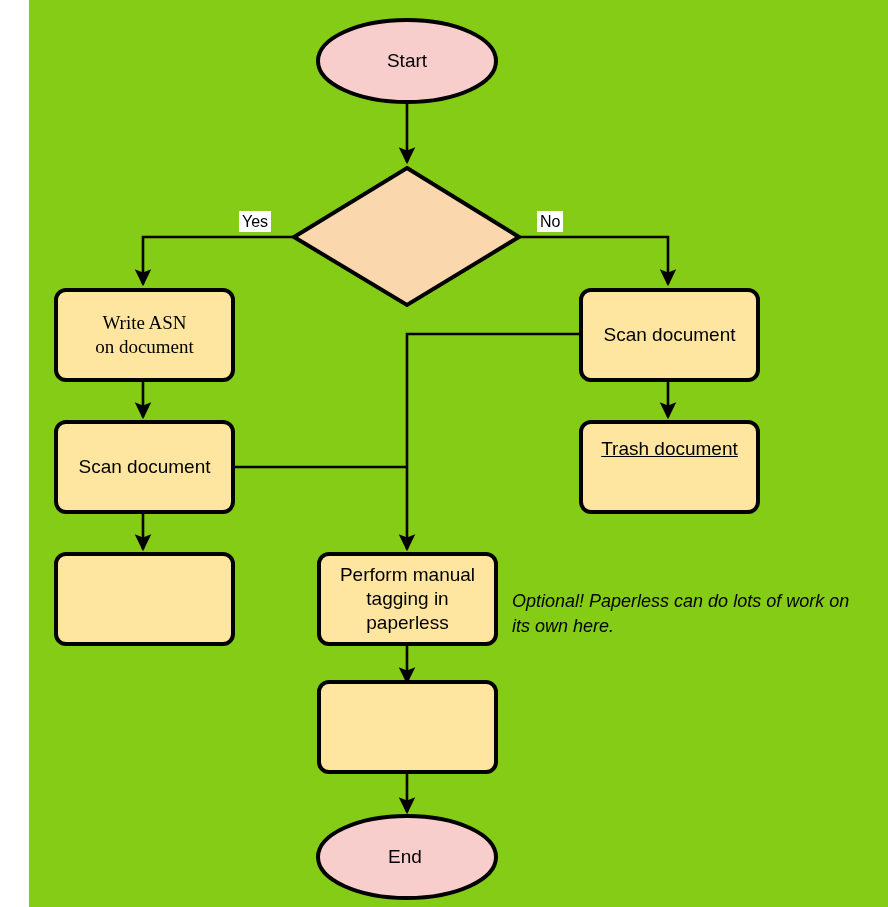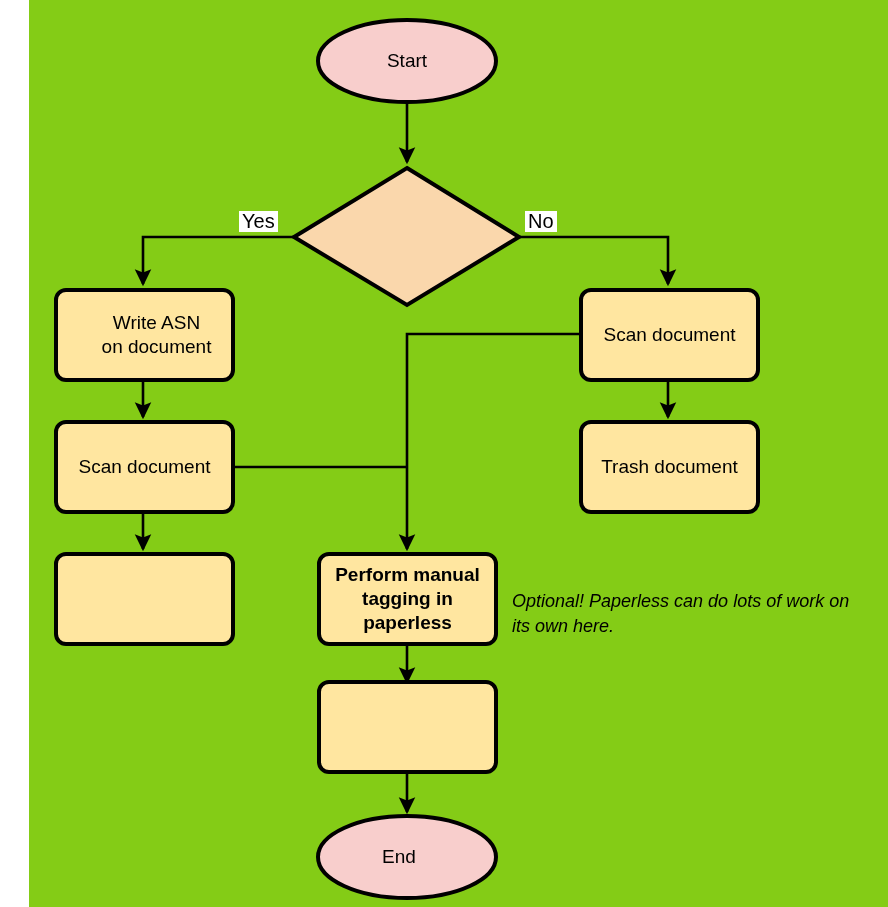--- a/index.html
+++ b/index.html
@@ -36,21 +36,21 @@
     font-family: "Liberation Sans", sans-serif;
     font-size: 19px;
     line-height: 24px;
     color: #000000;
     pointer-events: none;
     white-space: pre-line;
   }
   .edge-label {
     position: absolute;
     font-family: "Liberation Sans", sans-serif;
-    font-size: 20px;
+    font-size: 16px;
     line-height: 21px;
     color: #000000;
     background: #ffffff;
     padding: 0 3px;
     white-space: nowrap;
   }
   .annotation {
     position: absolute;
     font-family: Liberation Sans, sans-serif;
     font-style: italic;
@@ -112,37 +112,37 @@
     <rect x="290" y="554" width="177" height="90" rx="10" ry="10" fill="#ffe6a0" stroke="#000000" stroke-width="4"></rect>
 
     <rect x="290" y="682" width="177" height="90" rx="10" ry="10" fill="#ffe6a0" stroke="#000000" stroke-width="4"></rect>
 
     <ellipse cx="378" cy="857" rx="89" ry="41" fill="#f8cecc" stroke="#000000" stroke-width="4"></ellipse>
   </svg>
 
   <div class="node-text" style="left:289px; top:20px; width:178px; height:82px;">Start</div>
 
 
-  <div class="node-text" style="left:39px; top:290px; width:177px; height:90px;">Write ASN
+  <div class="node-text" style="left:27px; top:290px; width:177px; height:90px;font-family:Liberation Serif, serif;">Write ASN
 on document</div>
 
   <div class="node-text" style="left:27px; top:422px; width:177px; height:90px;">Scan document</div>
 
 
   <div class="node-text" style="left:552px; top:290px; width:177px; height:90px;">Scan document</div>
 
-  <div class="node-text" style="left:552px; top:422px; width:177px; height:90px;">Trash document</div>
+  <div class="node-text" style="left:552px; top:404px; width:177px; height:90px;text-decoration:underline;">Trash document</div>
 
-  <div class="node-text" style="left:290px; top:554px; width:177px; height:90px;font-weight:bold;">Perform manual
+  <div class="node-text" style="left:290px; top:554px; width:177px; height:90px;">Perform manual
 tagging in
 paperless</div>
 
 
-  <div class="node-text" style="left:281px; top:816px; width:178px; height:82px;">End</div>
+  <div class="node-text" style="left:287px; top:816px; width:178px; height:82px;">End</div>
 
   <div class="edge-label" style="left:210px; top:211px;">Yes</div>
 
-  <div class="edge-label" style="left:496px; top:211px;text-align:right;">No</div>
+  <div class="edge-label" style="left:508px; top:211px;text-align:right;">No</div>
 
   <div class="annotation" style="left:483px; top:589px; width:400px;">Optional! Paperless can do lots of work on
 its own here.</div>
 
 </div>
 
 </body></html>

